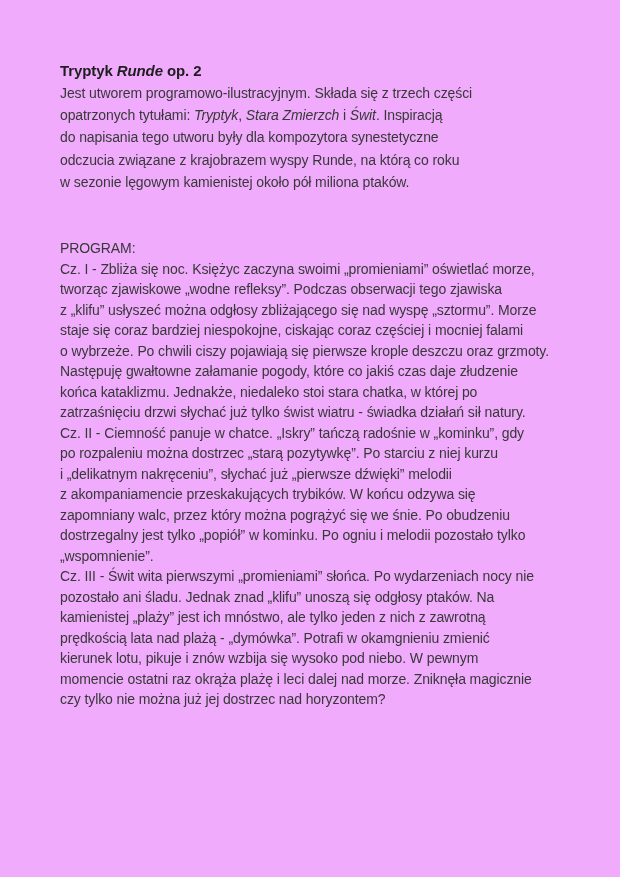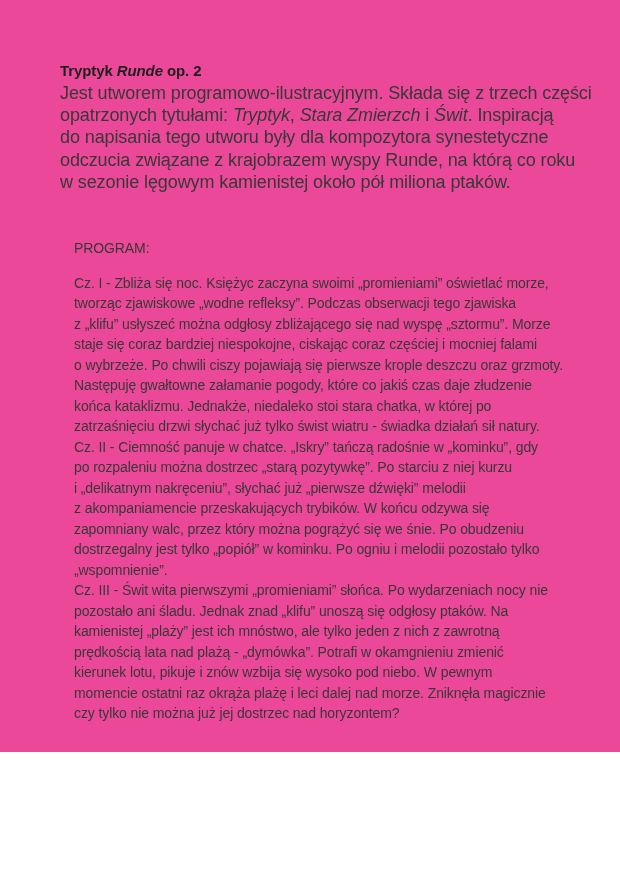--- a/index.html
+++ b/index.html
@@ -3,61 +3,61 @@
 <meta charset="utf-8">
 <style>
   html, body {
     margin: 0;
     padding: 0;
     background: #ffffff;
   }
   .page {
     position: relative;
     width: 620px;
-    height: 752px;
+    height: 877px;
     box-sizing: border-box;
-    background: #ec4899;
+    background: #f0abfc;
     padding: 60px 18px 0 60px;
     overflow: hidden;
     font-family: "Liberation Sans", sans-serif;
     color: #383838;
     -webkit-font-smoothing: antialiased;
   }
   .doc-title {
     margin: 0;
     font-size: 15px;
     font-weight: 700;
     line-height: 22px;
     color: #1e1e1e;
     letter-spacing: -0.1px;
     white-space: pre;
   }
   .doc-title .work-name {
     font-style: italic;
   }
   .intro {
     margin: 0;
-    font-size: 18px;
+    font-size: 14px;
     font-weight: 400;
     line-height: 22.2px;
     letter-spacing: -0.1px;
     white-space: pre;
   }
   .intro .seg { white-space: pre; }
   .intro .seg.italic { font-style: italic; }
   .program {
     margin-top: 45px;
     font-size: 14px;
     font-weight: 400;
     line-height: 20.5px;
     letter-spacing: -0.1px;
   }
   .program-label,
   .program-body {
-    margin: 14px;
+    margin: 0;
     white-space: pre;
   }
 </style>
 </head>
 <body>
 
 <div class="page">
   <h1 class="doc-title"><span>Tryptyk </span><span class="work-name">Runde</span><span> op. 2</span></h1>
 
   <p class="intro"><span class="seg">Jest utworem programowo-ilustracyjnym. Składa się z trzech części

